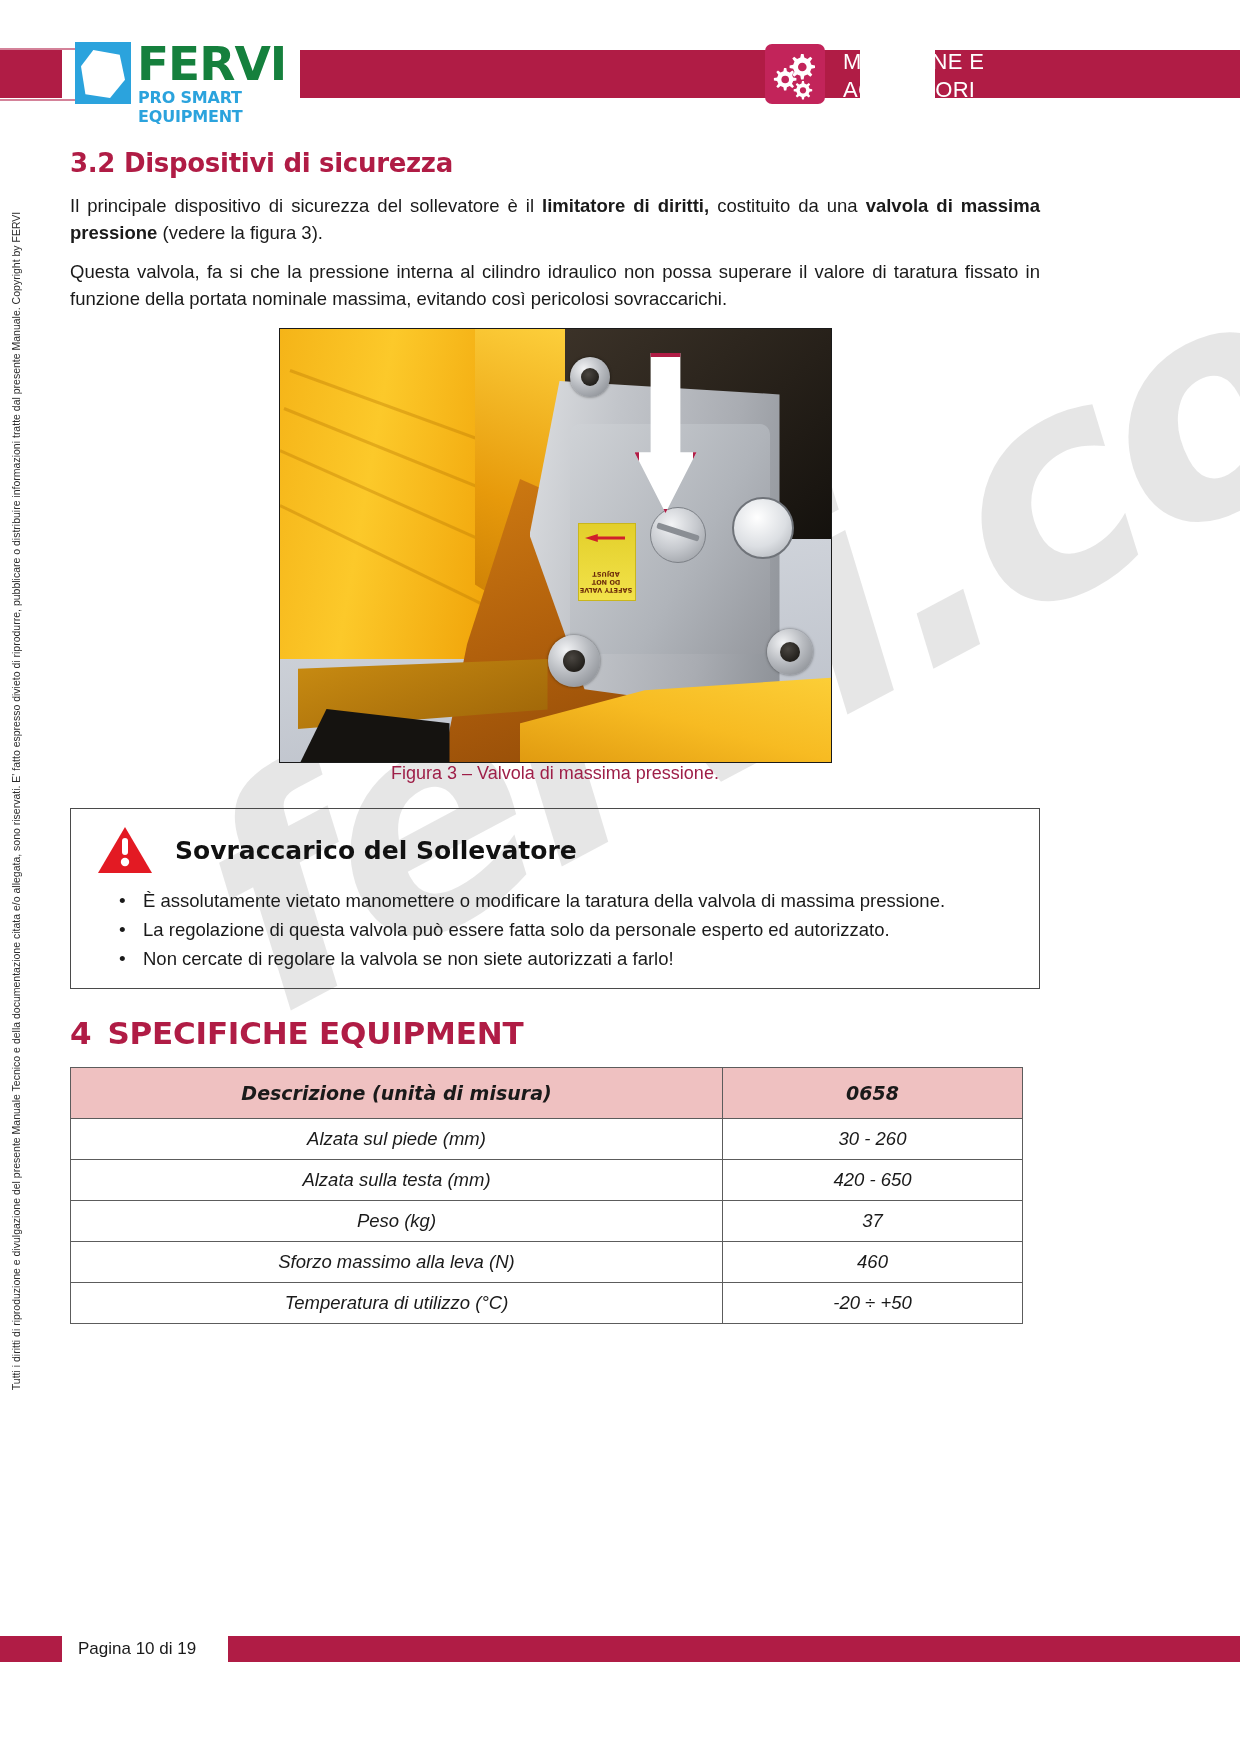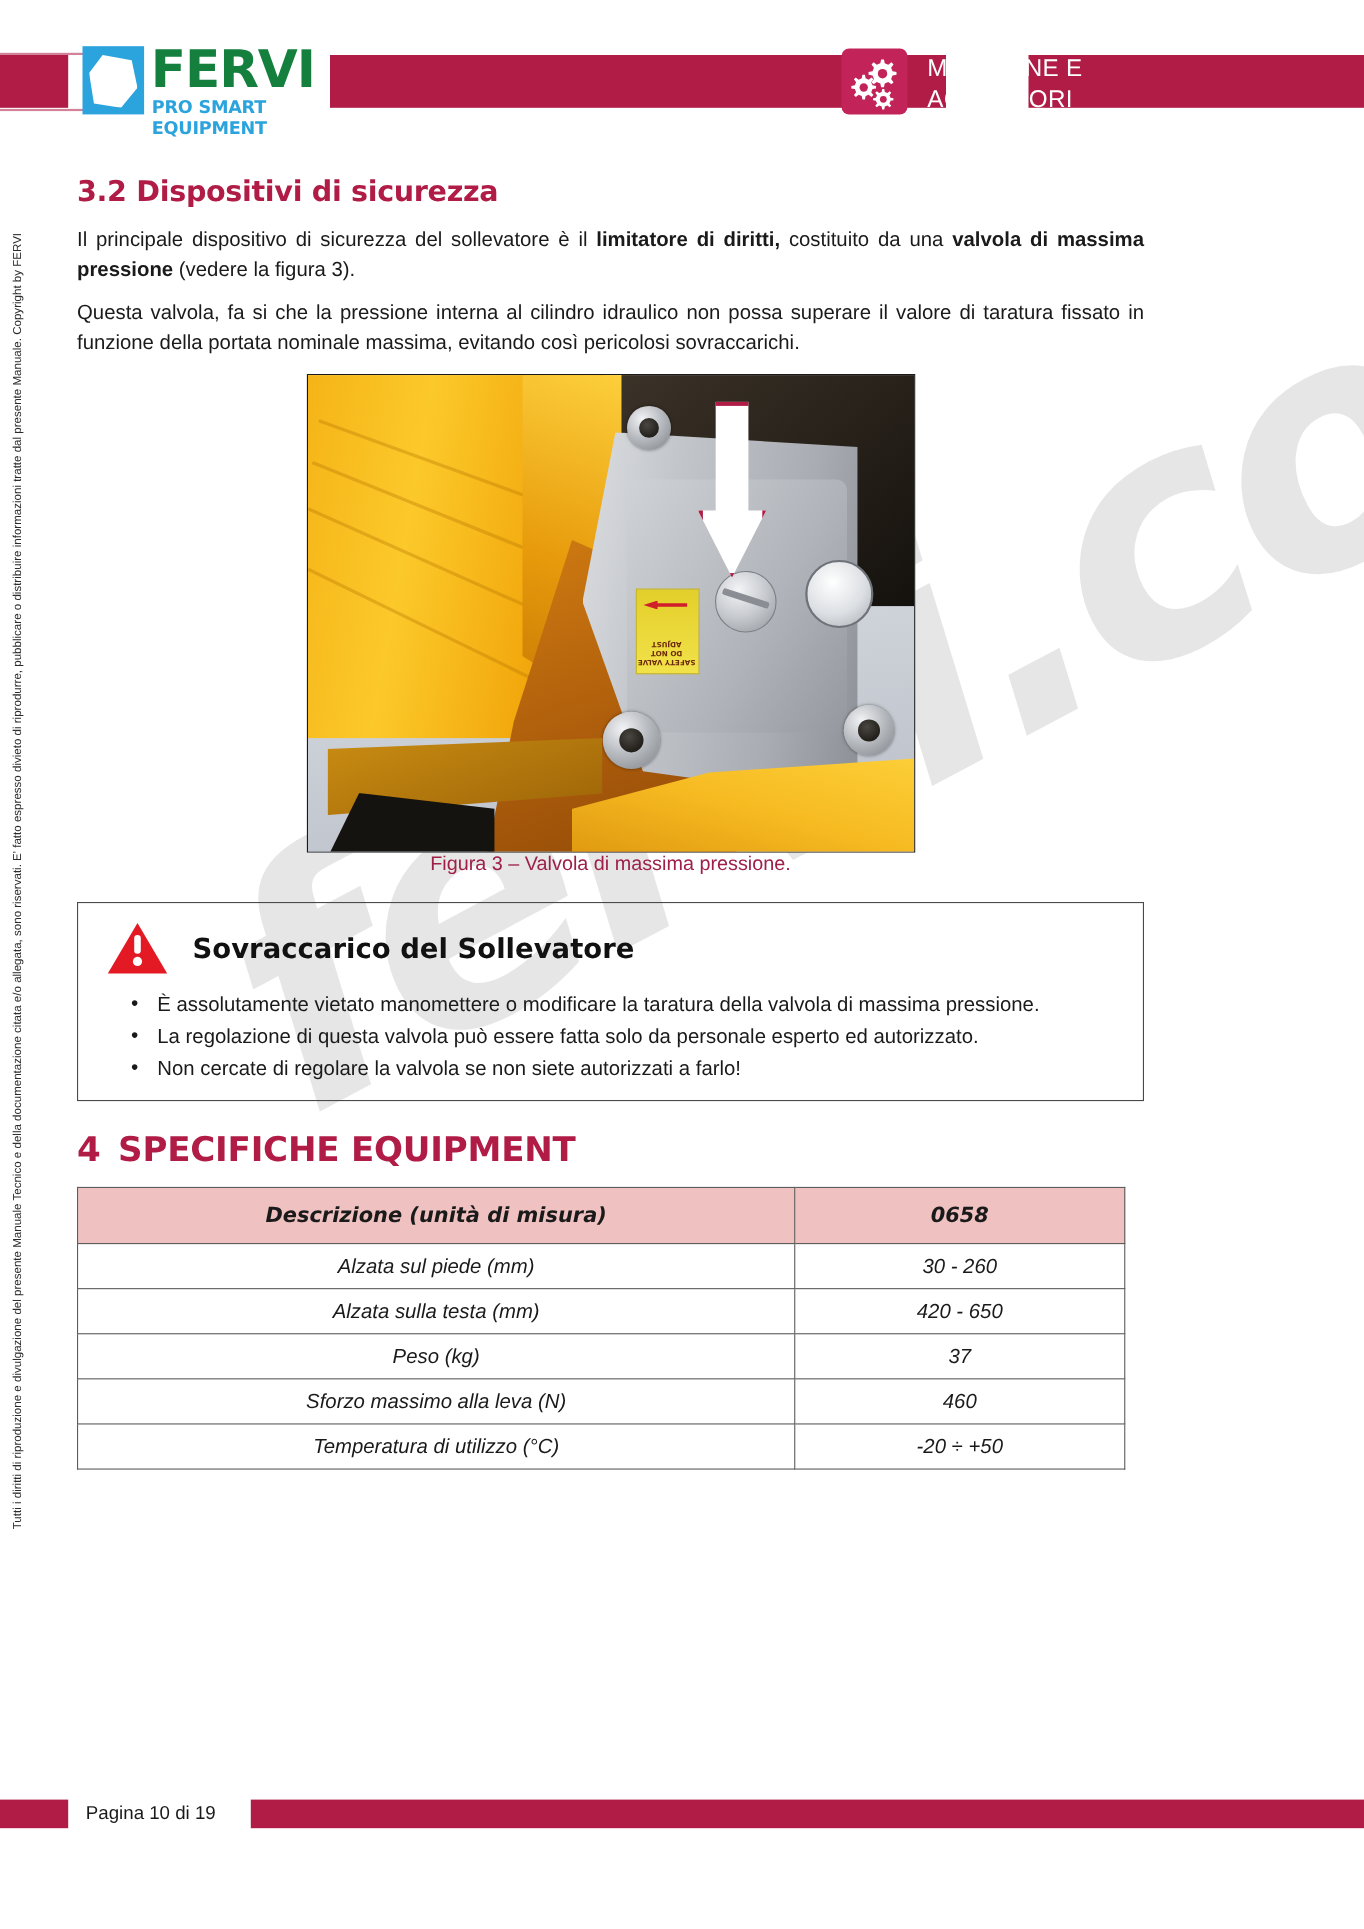--- a/index.html
+++ b/index.html
@@ -66,21 +66,21 @@
     position:absolute; left:140px; top:400px;
     font-size:300px; font-weight:bold; font-style:italic;
     color:rgba(200,200,200,0.45);
     transform:rotate(-28deg);
     font-family:"DejaVu Sans", sans-serif;
     pointer-events:none; user-select:none;
     letter-spacing:-10px;
   }
 
   
-  .content { position:absolute; left:70px; top:160px; width:970px; }
+  .content { position:absolute; left:70px; top:148px; width:970px; }
 
   h2.sec-title {
     margin:0 0 14px 0;
     font-size:26px; font-weight:bold;
     color:#b01c45;
     font-family:"DejaVu Sans", sans-serif;
     letter-spacing:-0.3px;
   }
   p.body {
     margin:0 0 12px 0;

